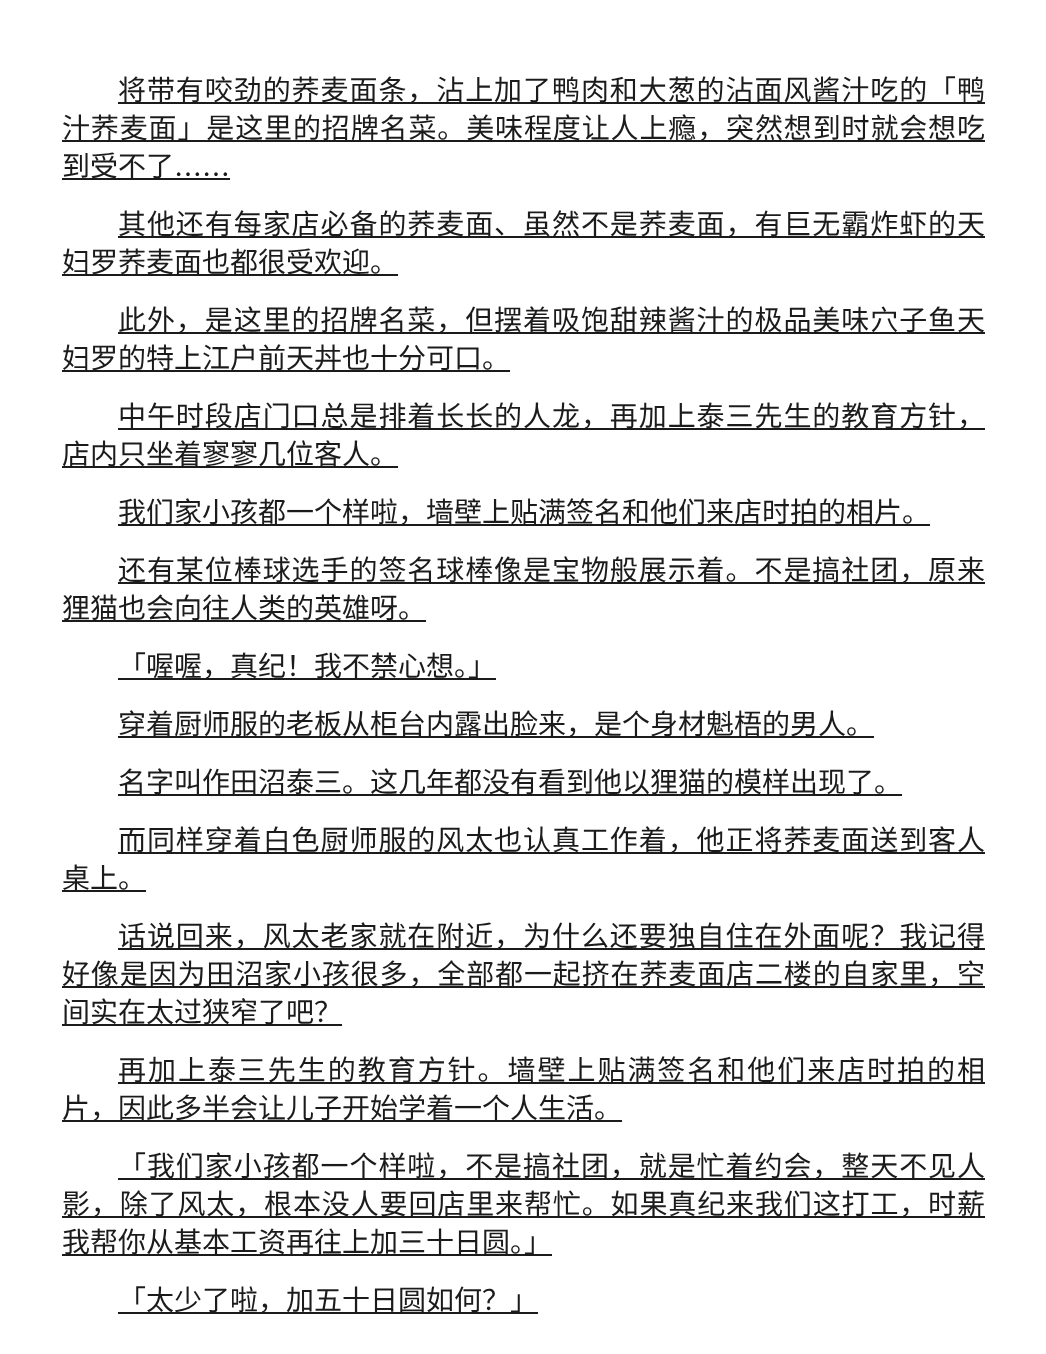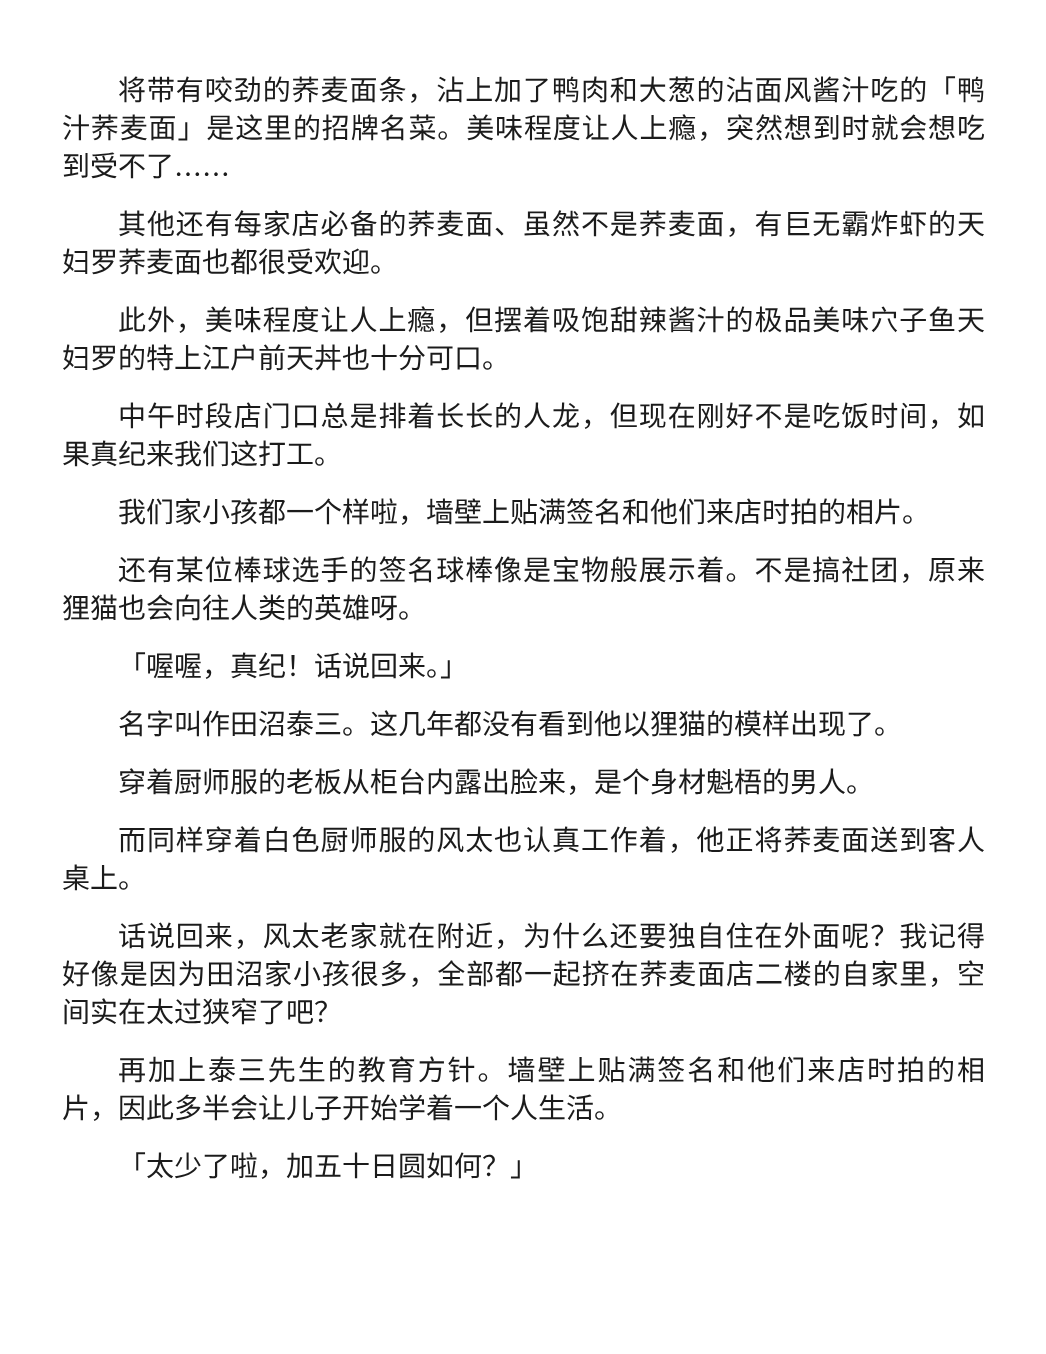--- a/index.html
+++ b/index.html
@@ -23,35 +23,37 @@
   .para {
     margin: 0 0 20px 0;
     font-size: 28px;
     line-height: 38px;
     color: #1b1b1b;
     text-indent: 2em;
     text-align: justify;
     text-justify: inter-ideograph;
     word-break: break-all;
     font-weight: 400;
+    text-decoration: underline;
   }
   .para:last-child {
     margin-bottom: 16px;
   }
 </style>
 </head>
 <body>
 
 <div class="page">
   <p class="para">将带有咬劲的荞麦面条，沾上加了鸭肉和大葱的沾面风酱汁吃的「鸭汁荞麦面」是这里的招牌名菜。美味程度让人上瘾，突然想到时就会想吃到受不了……</p>
   <p class="para">其他还有每家店必备的荞麦面、虽然不是荞麦面，有巨无霸炸虾的天妇罗荞麦面也都很受欢迎。</p>
-  <p class="para">此外，美味程度让人上瘾，但摆着吸饱甜辣酱汁的极品美味穴子鱼天妇罗的特上江户前天丼也十分可口。</p>
-  <p class="para">中午时段店门口总是排着长长的人龙，但现在刚好不是吃饭时间，如果真纪来我们这打工。</p>
+  <p class="para">此外，是这里的招牌名菜，但摆着吸饱甜辣酱汁的极品美味穴子鱼天妇罗的特上江户前天丼也十分可口。</p>
+  <p class="para">中午时段店门口总是排着长长的人龙，再加上泰三先生的教育方针，店内只坐着寥寥几位客人。</p>
   <p class="para">我们家小孩都一个样啦，墙壁上贴满签名和他们来店时拍的相片。</p>
   <p class="para">还有某位棒球选手的签名球棒像是宝物般展示着。不是搞社团，原来狸猫也会向往人类的英雄呀。</p>
-  <p class="para">「喔喔，真纪！话说回来。」</p>
+  <p class="para">「喔喔，真纪！我不禁心想。」</p>
+  <p class="para">穿着厨师服的老板从柜台内露出脸来，是个身材魁梧的男人。</p>
   <p class="para">名字叫作田沼泰三。这几年都没有看到他以狸猫的模样出现了。</p>
-  <p class="para">穿着厨师服的老板从柜台内露出脸来，是个身材魁梧的男人。</p>
   <p class="para">而同样穿着白色厨师服的风太也认真工作着，他正将荞麦面送到客人桌上。</p>
   <p class="para">话说回来，风太老家就在附近，为什么还要独自住在外面呢？我记得好像是因为田沼家小孩很多，全部都一起挤在荞麦面店二楼的自家里，空间实在太过狭窄了吧？</p>
   <p class="para">再加上泰三先生的教育方针。墙壁上贴满签名和他们来店时拍的相片，因此多半会让儿子开始学着一个人生活。</p>
+  <p class="para">「我们家小孩都一个样啦，不是搞社团，就是忙着约会，整天不见人影，除了风太，根本没人要回店里来帮忙。如果真纪来我们这打工，时薪我帮你从基本工资再往上加三十日圆。」</p>
   <p class="para">「太少了啦，加五十日圆如何？」</p>
 </div>
 
 </body></html>

